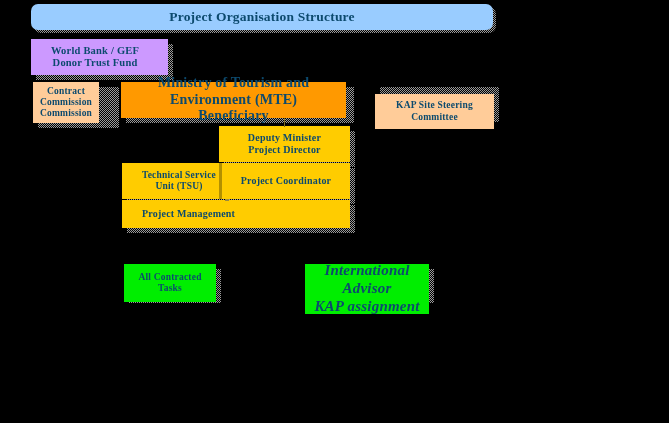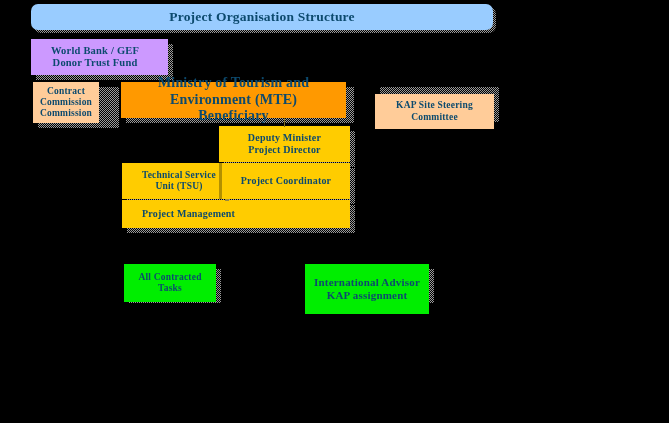--- a/index.html
+++ b/index.html
@@ -217,21 +217,22 @@
     width: 92px;
     height: 34px;
   }
 
   #iakap-box {
     left: 305px;
     top: 264px;
     width: 124px;
     height: 50px;
     background: #00EE00;
-    font-size: 11px;
+    font-size: 15px;
+    font-style: italic;
   }
   #iakap-shadow {
     left: 310px;
     top: 269px;
     width: 124px;
     height: 34px;
   }
 
   
   .connector {

